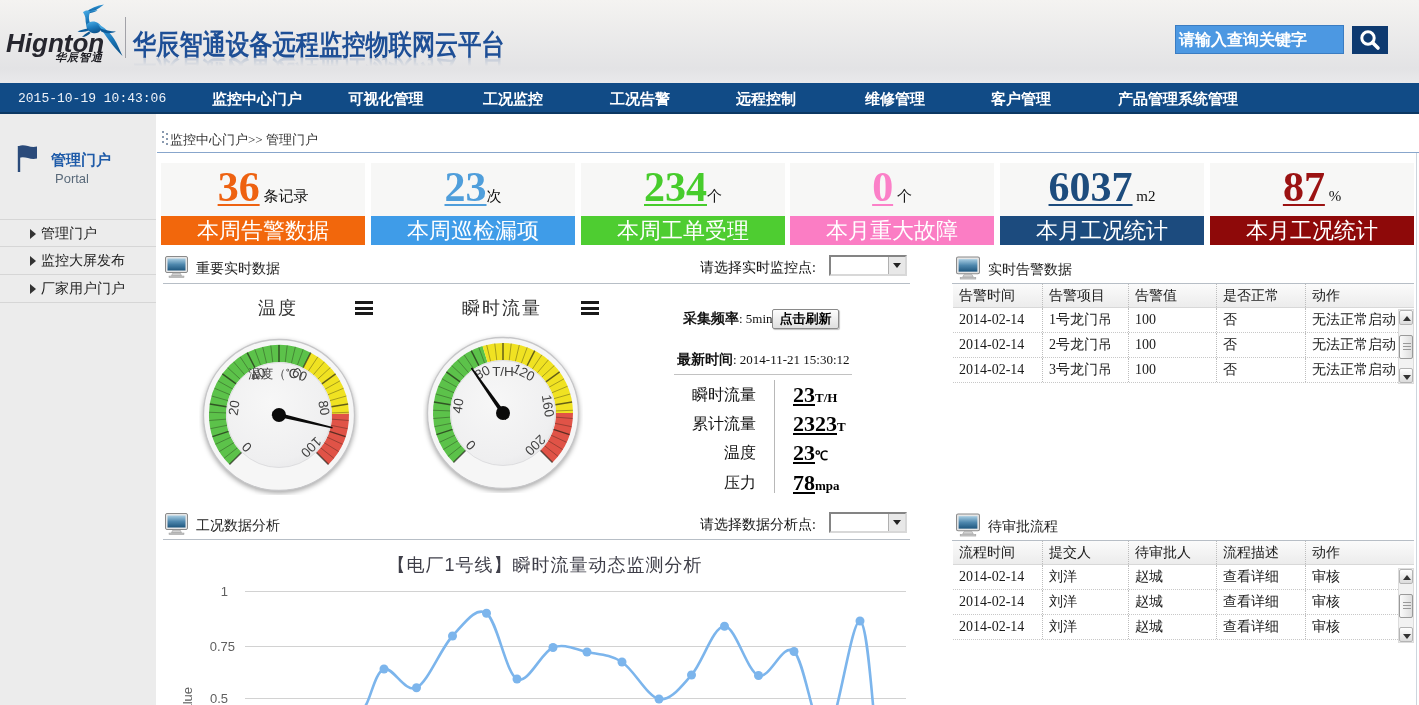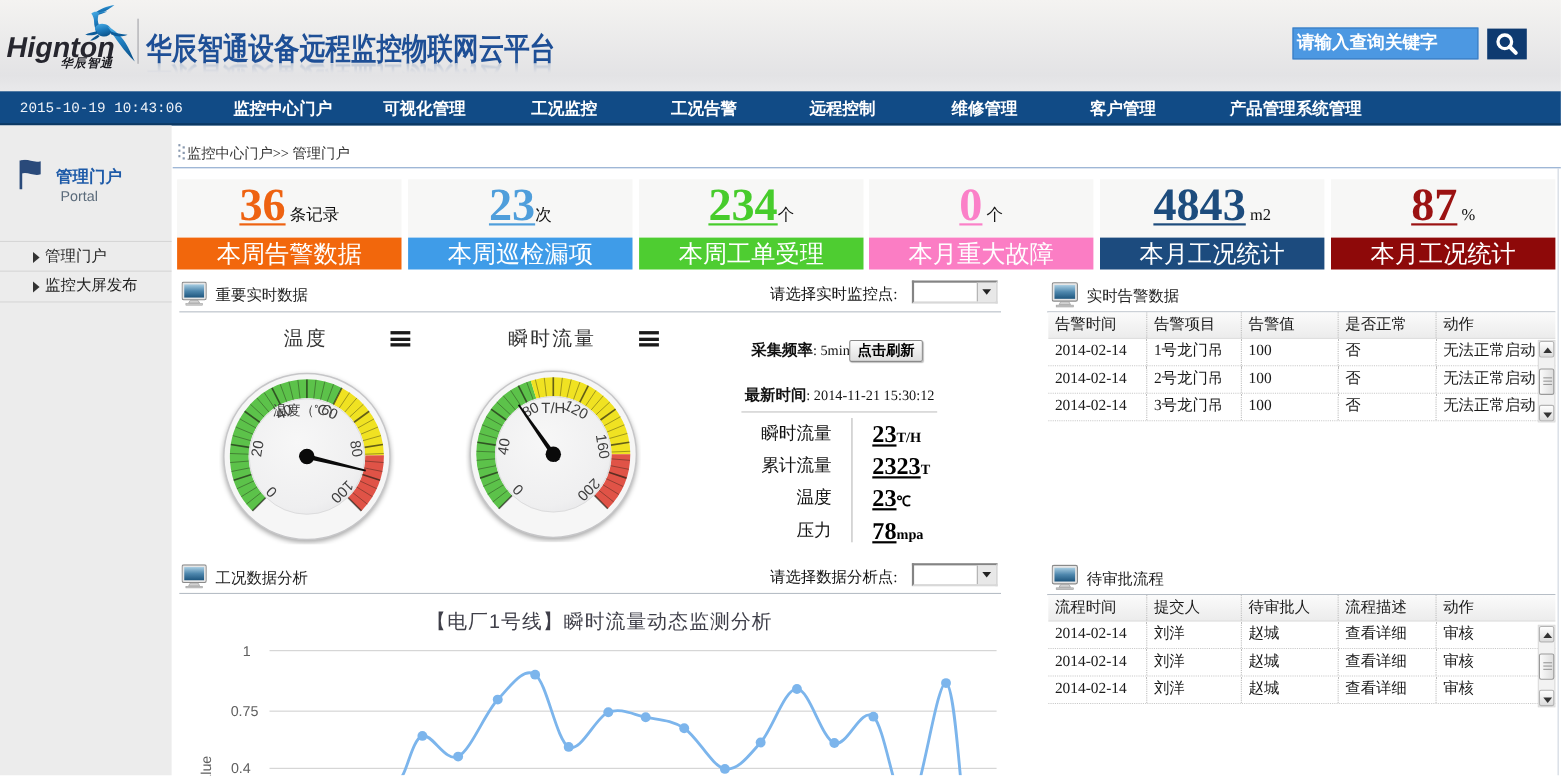--- a/index.html
+++ b/index.html
@@ -108,39 +108,40 @@
 <div class="sbar">
  <svg class="abs" style="left:16px;top:31px" width="24" height="28" viewBox="0 0 24 28">
       <path d="M3,1 L3,27" stroke="#2a4a7a" stroke-width="2.4"></path>
       <path d="M3,1 C9,-1.5 14,3.5 21,1.5 L21,13.5 C14,15.5 9,10.5 3,13 Z" fill="#2a4a7a"></path>
     </svg>
  <div class="sb-title">管理门户</div>
  <div class="sb-port">Portal</div>
  <div class="sb-menu">
   <div class="sb-item"><i></i>管理门户</div>
   <div class="sb-item"><i></i>监控大屏发布</div>
+  <div class="sb-item"><i></i>厂家用户门户</div>
  </div>
 </div>
 <svg class="abs" style="left:162px;top:131px" width="8" height="15">
     <g fill="#8a9ab0">
       <rect x="0" y="0" width="2" height="2"></rect>
       <rect x="4" y="2" width="2" height="2"></rect>
       <rect x="0" y="5" width="2" height="2"></rect>
       <rect x="4" y="7" width="2" height="2"></rect>
       <rect x="0" y="10" width="2" height="2"></rect>
       <rect x="4" y="12" width="2" height="2"></rect>
     </g>
   </svg>
 <div class="bc">监控中心门户&gt;&gt; 管理门户</div>
 <div class="bcline"></div>
 <div class="scell" style="left:161px"><span class="snum" style="color:#ee6211">36</span><span class="sunit"> 条记录</span></div>
 <div class="scell" style="left:371px"><span class="snum" style="color:#4f9edb">23</span><span class="sunit">次</span></div>
 <div class="scell" style="left:581px"><span class="snum" style="color:#47cc2c">234</span><span class="sunit">个</span></div>
 <div class="scell" style="left:790px"><span class="snum" style="color:#fb80c8">0</span><span class="sunit"> 个</span></div>
-<div class="scell" style="left:1000px"><span class="snum" style="color:#1d4c7d">4843</span><span class="sunit"> m2</span></div>
+<div class="scell" style="left:1000px"><span class="snum" style="color:#1d4c7d">6037</span><span class="sunit"> m2</span></div>
 <div class="scell" style="left:1210px"><span class="snum" style="color:#9b1212">87</span><span class="sunit"> %</span></div>
 <div class="sbarx" style="left:161px;background:#f2670c">本周告警数据</div>
 <div class="sbarx" style="left:371px;background:#3f9ce8">本周巡检漏项</div>
 <div class="sbarx" style="left:581px;background:#4ecd31">本周工单受理</div>
 <div class="sbarx" style="left:790px;background:#fb7dc4">本月重大故障</div>
 <div class="sbarx" style="left:1000px;background:#1c4b7e">本月工况统计</div>
 <div class="sbarx" style="left:1210px;background:#8e0909">本月工况统计</div>
 <svg class="abs" style="left:165px;top:256px" width="23" height="22" viewBox="0 0 23 22">
  <defs>
       <linearGradient id="scr" x1="0" y1="0" x2="0" y2="1">
@@ -400,21 +401,21 @@
 </svg>
 <div class="phead" style="left:196px;top:517px">工况数据分析</div>
 <div class="sellab" style="left:700px;top:516px">请选择数据分析点:</div>
 <div class="sel" style="left:829px;top:512px">
     <div class="db"></div>
   </div>
 <div class="pline" style="left:163px;top:539px;width:747px"></div>
 <div class="ctitle">【电厂1号线】瞬时流量动态监测分析</div>
 <div class="ylab" style="left:198px;top:584px">1</div>
 <div class="ylab" style="left:205px;top:639px">0.75</div>
-<div class="ylab" style="left:198px;top:691px">0.4</div>
+<div class="ylab" style="left:198px;top:691px">0.5</div>
 <div class="abs" style="left:180px;top:687px;font-size:13px;color:#606060;transform:rotate(-90deg);transform-origin:0 0;white-space:nowrap;width:60px;text-align:right;margin-top:60px">value</div>
 <div class="abs" style="left:245px;top:591px;width:661px;height:1px;background:#d2d2d2"></div>
 <div class="abs" style="left:245px;top:646px;width:661px;height:1px;background:#d2d2d2"></div>
 <div class="abs" style="left:245px;top:698px;width:661px;height:1px;background:#d2d2d2"></div>
 
 <div class="abs" style="left:1416px;top:153px;width:1px;height:552px;background:#cdd5de"></div>
 <svg class="abs" style="left:157px;top:540px" width="1262" height="165" viewBox="157 540 1262 165">
 <clipPath id="ca">
       <rect x="240" y="541" width="670" height="164"></rect>
     </clipPath>

